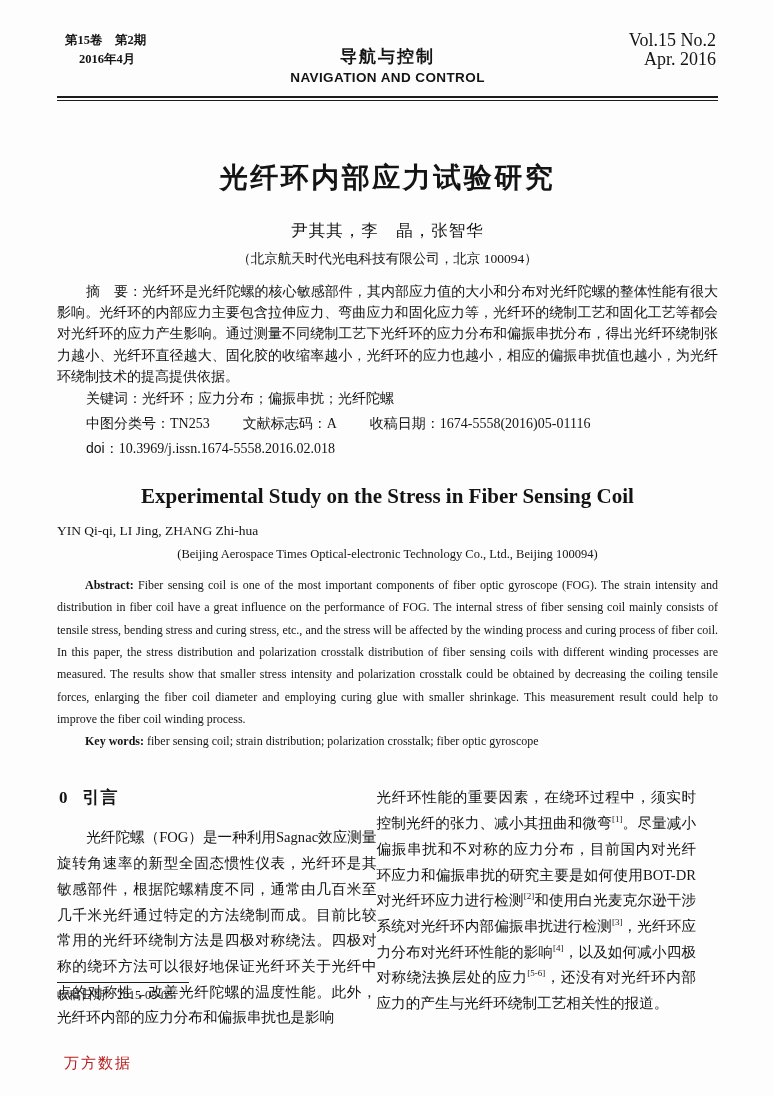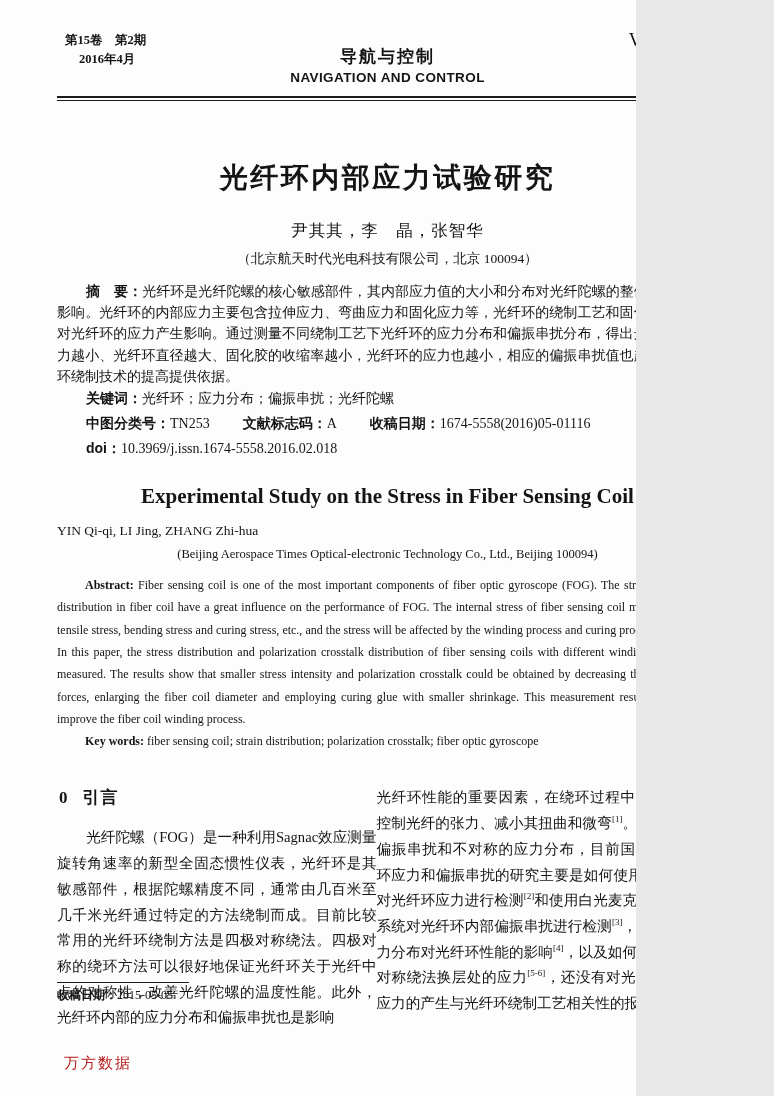--- a/index.html
+++ b/index.html
@@ -1,18 +1,18 @@
 <!DOCTYPE html>
 <html><head>
 <meta charset="utf-8">
 <style>
   html,body{margin:0;padding:0;background:#e8e8e8;}
   .page{
     position:relative;
-    width:636px;height:1096px;
+    width:774px;height:1096px;
     background:#fdfdfd;
     color:#141414;
     font-family:"Liberation Serif","DejaVu Serif",serif;
     overflow:hidden;
     box-sizing:border-box;
   }
   .content{position:absolute;left:57px;top:0;width:661px;}
 
   
   .masthead{display:flex;justify-content:space-between;align-items:flex-start;padding-top:31px;}
@@ -30,21 +30,21 @@
   .authors-cn{margin-top:25px;text-align:center;font-size:16.5px;letter-spacing:1px;line-height:22px;}
   .affil-cn{margin-top:7px;text-align:center;font-size:13.5px;line-height:19px;}
 
   
   .abstract-cn{margin-top:13px;font-size:14px;}
   .abstract-cn .abs-p{margin:0;line-height:21.2px;text-align:justify;text-indent:29px;}
   .abstract-cn .kw-line,.abstract-cn .meta-line,.abstract-cn .doi-line{margin:0;padding-left:29px;}
   .abstract-cn .kw-line{line-height:22px;}
   .abstract-cn .meta-line{line-height:24px;margin-top:1px;}
   .abstract-cn .doi-line{line-height:24px;}
-  .label-hei{font-family:"Liberation Sans","DejaVu Sans",sans-serif;font-weight:bold;margin-top:28px;}
+  .label-hei{font-family:"Liberation Sans","DejaVu Sans",sans-serif;font-weight:normal;margin-top:28px;}
   .meta-val{margin-right:33px;}
 
   
   .title-en{margin:21px 0 0 0;text-align:center;font-size:21px;font-weight:bold;line-height:28px;}
   .authors-en{margin-top:12px;text-align:left;font-size:13.5px;line-height:18px;}
   .affil-en{margin-top:6px;text-align:center;font-size:12.5px;line-height:17px;}
 
   
   .abstract-en{margin-top:11px;font-size:12px;}
   .abstract-en .abs-p{margin:0;line-height:22.3px;text-align:justify;text-indent:28px;}

